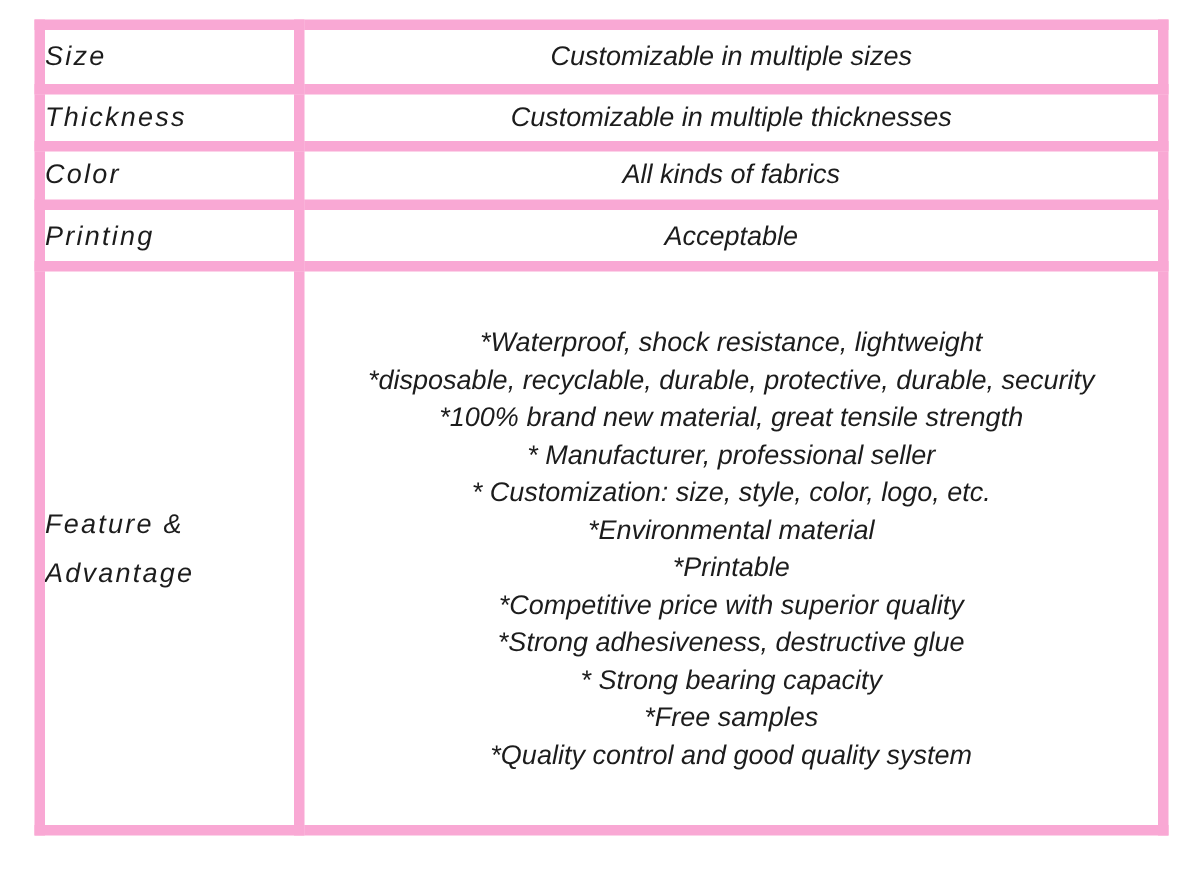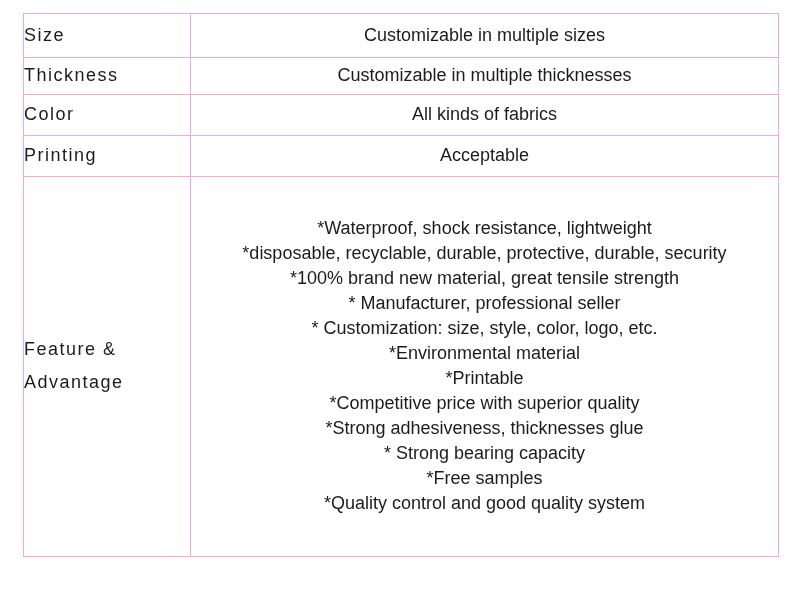--- a/index.html
+++ b/index.html
@@ -20,26 +20,27 @@
     position: absolute;
     left: 23px;
     top: 13px;
     width: 756px;
     height: 544px;
     border-collapse: collapse;
     table-layout: fixed;
     background: #ffffff;
   }
   table.spec-table td {
-    border: 1px solid #f9a8d4;
+    border: 7px solid #f9a8d4;
     vertical-align: middle;
     font-size: 18px;
     line-height: 1.3;
     padding: 0;
     overflow: hidden;
+    font-style: italic;
   }
   td.label-cell {
     width: 166px;
     padding-left: 12px;
     letter-spacing: 1.5px;
     white-space: nowrap;
   }
   td.value-cell {
     padding-left: 14px;
     white-space: nowrap;
@@ -89,21 +90,21 @@
         </td>
         <td class="value-cell feature-lines">
             <div>*Waterproof, shock resistance, lightweight</div>
             <div>*disposable, recyclable, durable, protective, durable, security</div>
             <div>*100% brand new material, great tensile strength</div>
             <div>* Manufacturer, professional seller</div>
             <div>* Customization: size, style, color, logo, etc.</div>
             <div>*Environmental material</div>
             <div>*Printable</div>
             <div>*Competitive price with superior quality</div>
-            <div>*Strong adhesiveness, thicknesses glue</div>
+            <div>*Strong adhesiveness, destructive glue</div>
             <div>* Strong bearing capacity</div>
             <div>*Free samples</div>
             <div>*Quality control and good quality system</div>
           </td>
       </tr>
     </tbody>
   </table>
 </div>
 
 </body></html>

